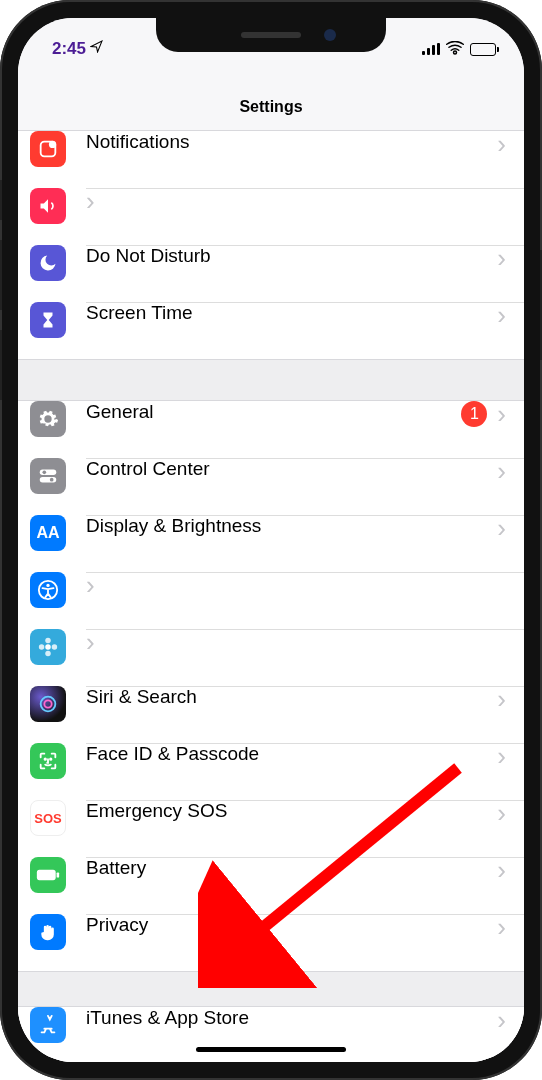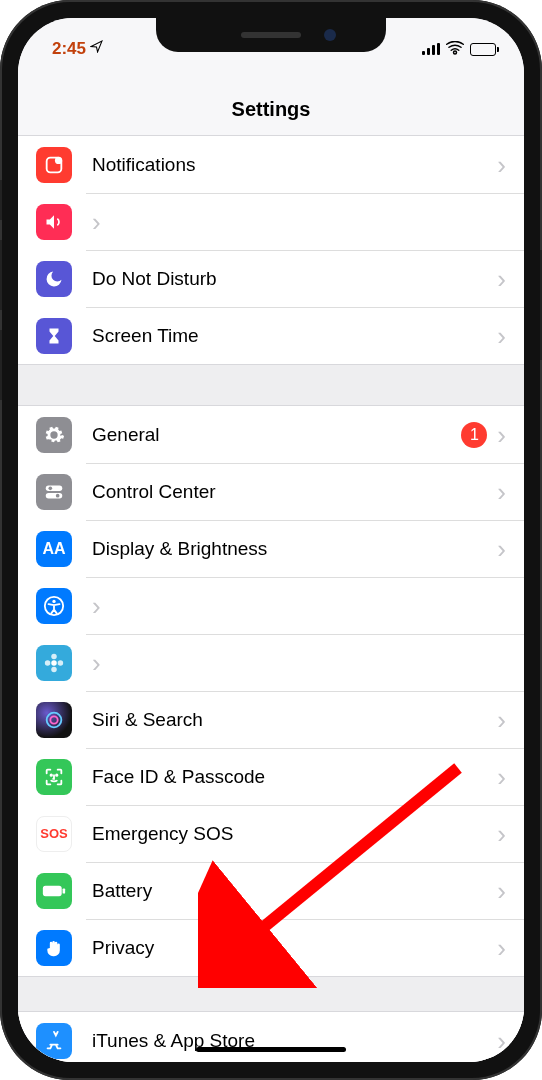--- a/index.html
+++ b/index.html
@@ -45,51 +45,51 @@
   .notch .speaker { width:60px; height:6px; background:#333; border-radius:3px;}
   .notch .cam { width:12px; height:12px; background:#1a2a4a; border-radius:50%; position:absolute; right:50px; top:11px;}
   .status-bar {
     height: 48px;
     display: flex;
     justify-content: space-between;
     align-items: center;
     padding: 14px 28px 0 34px;
     font-size: 17px;
     font-weight: 600;
-    color: #c2410c;
+    color: #4c1d95;
     background: #f7f7f9;
   }
   .status-left { display:flex; align-items:center; gap:4px;}
   .status-right { display:flex; align-items:center; gap:6px;}
   .loc-icon { font-size:14px; transform:translateY(-1px);}
   .signal { display:flex; align-items:flex-end; gap:2px; height:12px;}
   .signal span { width:3px; background:#000; border-radius:1px;}
   .signal span:nth-child(1){height:4px;} .signal span:nth-child(2){height:7px;}
   .signal span:nth-child(3){height:10px;} .signal span:nth-child(4){height:12px;}
   .wifi { font-size:16px; line-height:1;}
   .battery { width:26px; height:13px; border:1.5px solid #000; border-radius:3px; position:relative;}
   .battery::after{content:""; position:absolute; right:-4px; top:3px; width:2px; height:5px; background:#000; border-radius:0 1px 1px 0;}
   .battery .fill{ height:100%; width:20%; background:#f39c12; border-radius:1px 0 0 1px;}
   .nav-title {
     background:#f7f7f9;
     text-align:center;
-    font-size:20px;
+    font-size:16px;
     font-weight:700;
     padding: 32px 0 14px 0;
     border-bottom:1px solid #d8d8dc;
     color:#000;
   }
   .list { background:#fff; }
   .section-gap { height:42px; background:#eeeef0; border-top:1px solid #d8d8dc; border-bottom:1px solid #d8d8dc;}
   .section-gap.small { height:36px; }
   .row {
     display:flex;
-    align-items:center;
+    align-items:flex-start;
     height:57px;
-    padding: 0 18px 0 18px;
+    padding: 0 18px 0 12px;
     background:#fff;
     position:relative;
   }
   .row + .row::before {
     content:"";
     position:absolute;
     left:68px; right:0; top:0;
     height:1px;
     background:#ddd;
   }

